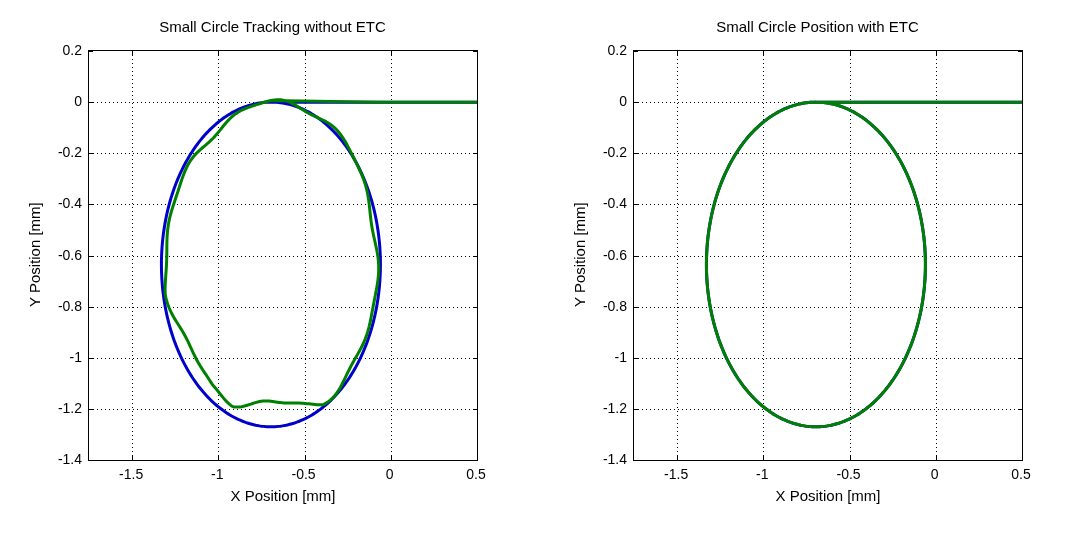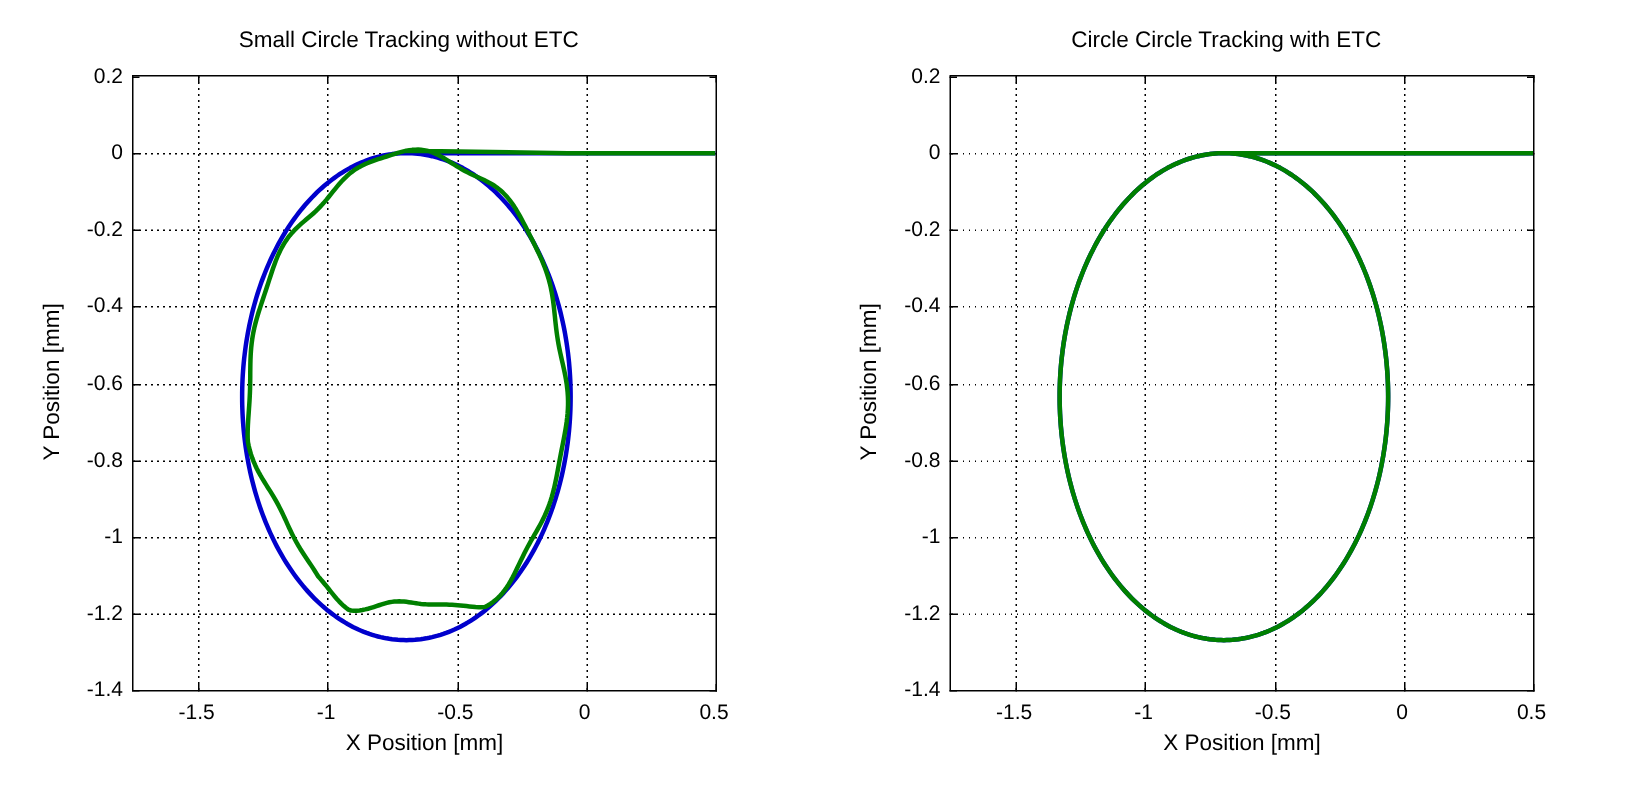--- a/index.html
+++ b/index.html
@@ -87,21 +87,21 @@
       <div class="ylab" style="left: 36px; width: 46px; top: 356.75px;">-1</div>
       <div class="ylab" style="left: 36px; width: 46px; top: 305.625px;">-0.8</div>
       <div class="ylab" style="left: 36px; width: 46px; top: 254.5px;">-0.6</div>
       <div class="ylab" style="left: 36px; width: 46px; top: 203.375px;">-0.4</div>
       <div class="ylab" style="left: 36px; width: 46px; top: 152.25px;">-0.2</div>
       <div class="ylab" style="left: 36px; width: 46px; top: 101.125px;">0</div>
       <div class="ylab" style="left: 36px; width: 46px; top: 50px;">0.2</div>
     </div>
 
   <div class="panel right">
-    <div class="title">Circle Circle Tracking with ETC</div>
+    <div class="title">Small Circle Position with ETC</div>
     <div class="axis-title-y" id="ytitle-right" style="left: 26px; top: 307px;">Y Position [mm]</div>
     <div class="axis-title-x">X Position [mm]</div>
     <div class="plotbox" id="plot-right">
         <div class="grid-line grid-v" style="left: 43.1111px;"></div>
         <div class="tick-x" style="left: 43.1111px;"></div>
         <div class="tick-x top" style="left: 43.1111px;"></div>
         <div class="grid-line grid-v" style="left: 129.333px;"></div>
         <div class="tick-x" style="left: 129.333px;"></div>
         <div class="tick-x top" style="left: 129.333px;"></div>
         <div class="grid-line grid-v" style="left: 215.556px;"></div>

